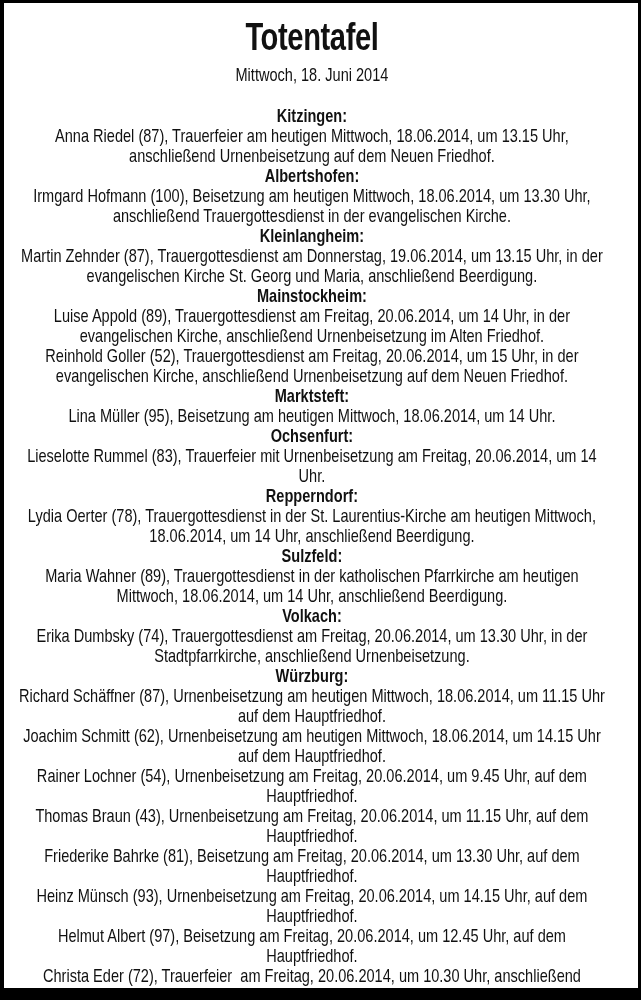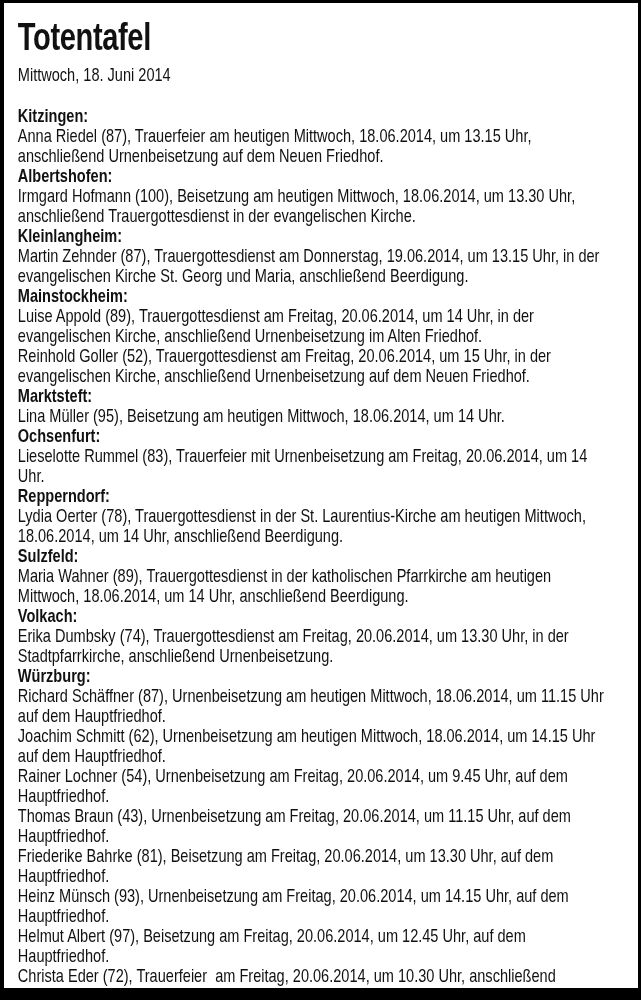--- a/index.html
+++ b/index.html
@@ -9,20 +9,21 @@
     width: 641px;
     height: 1000px;
     background: #ffffff;
     border-top: 3px solid #000;
     border-left: 4px solid #000;
     border-right: 3px solid #000;
     border-bottom: 12px solid #000;
     overflow: hidden;
     font-family: "Liberation Sans", sans-serif;
     color: #111111;
+    text-align: center;
   }
   
   .content {
     width: 792px;
     transform: scaleX(0.766);
     transform-origin: top left;
     padding-left: 18px;
     padding-right: 6px;
   }
   .masthead-title {

